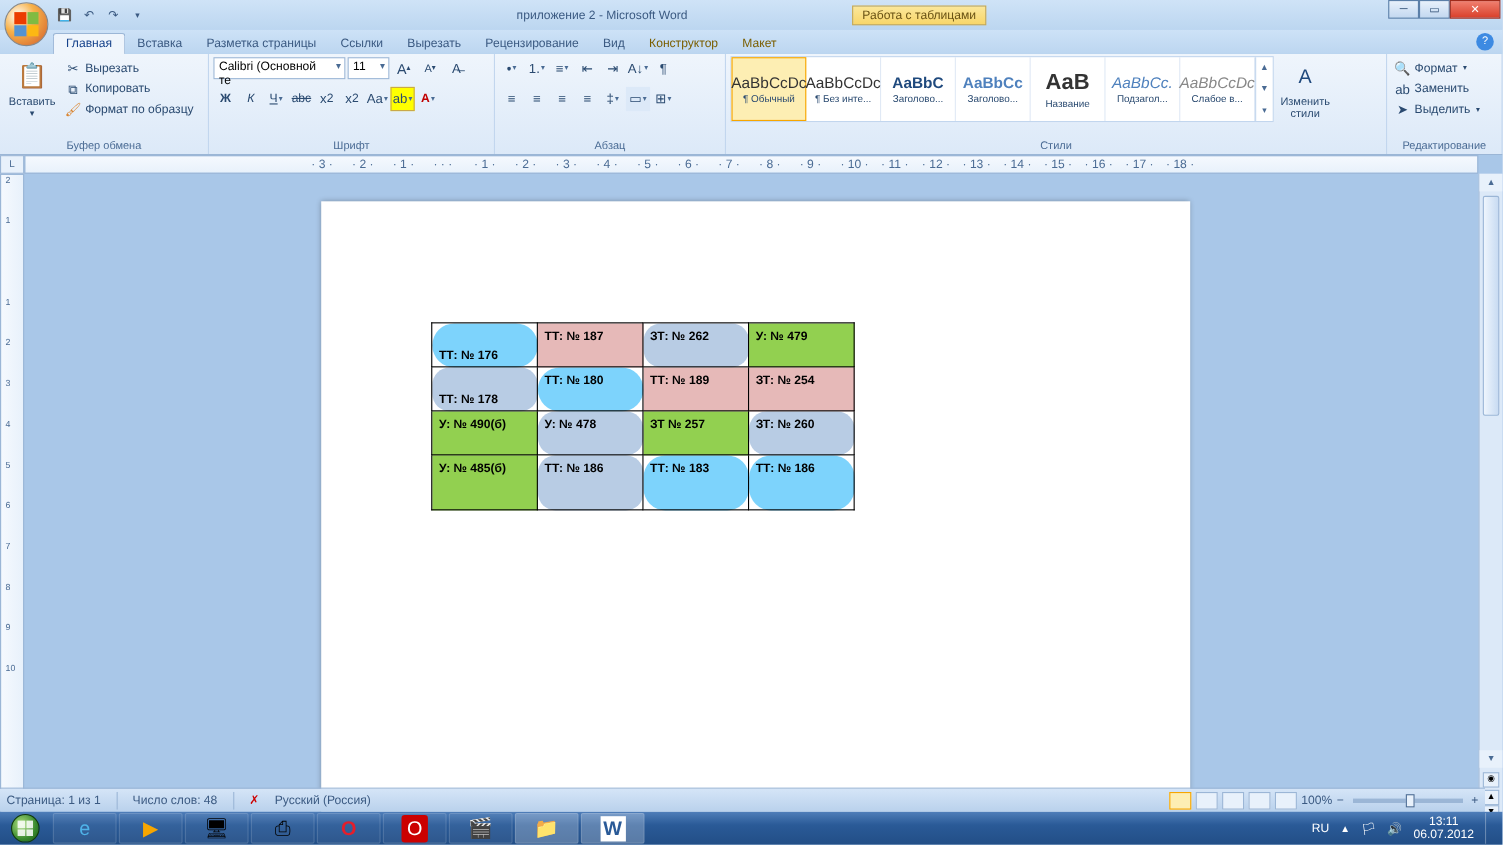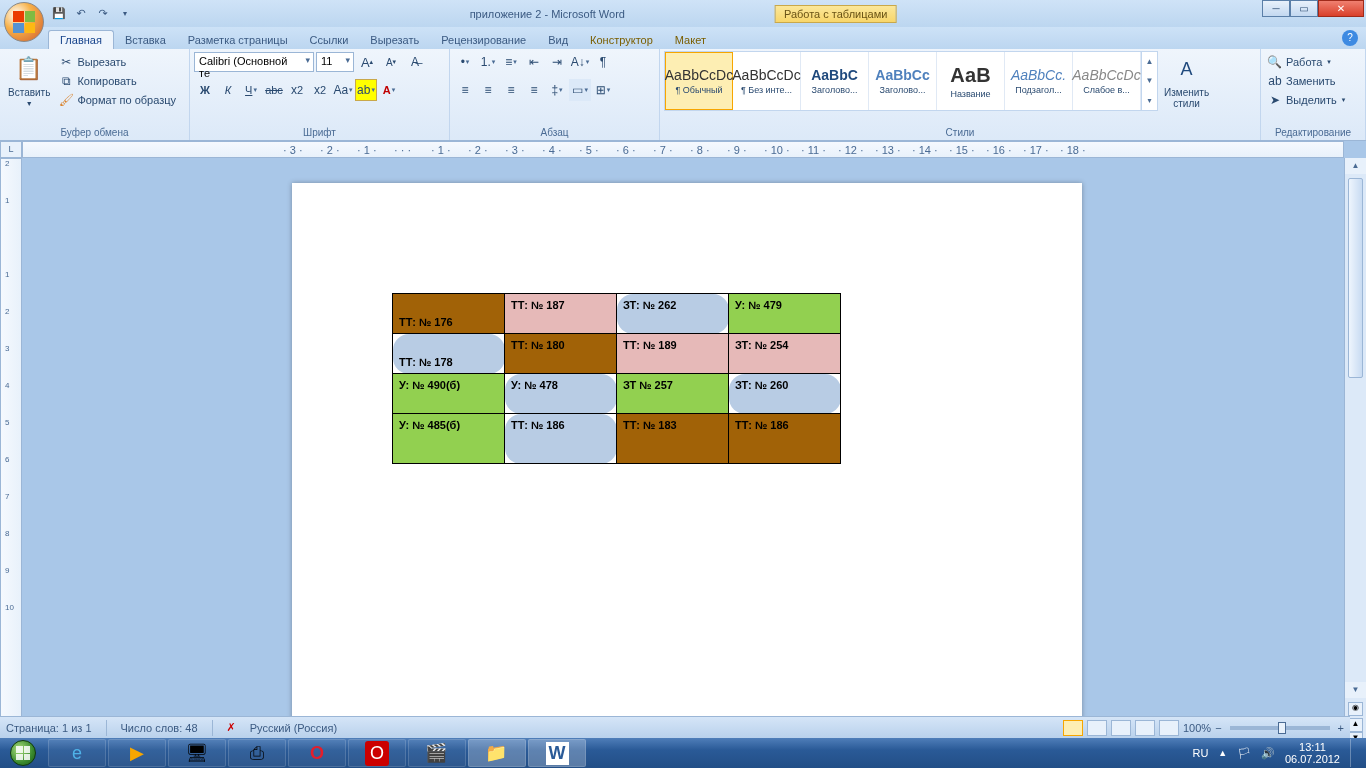--- a/index.html
+++ b/index.html
@@ -67,22 +67,22 @@
 .v-ruler{position:absolute;left:0;top:17px;bottom:0;width:22px;background:linear-gradient(90deg,#f5f9fe,#e8f1fb);border:1px solid #9bb6d6;}
 .v-ruler .vseg{height:37px;font-size:8px;color:#4a6b94;padding-left:4px;}
 .doc-scroll{position:absolute;left:22px;top:17px;right:22px;bottom:0;overflow:hidden;}
 .v-scroll{position:absolute;right:0;top:17px;width:22px;bottom:0;background:#dce9f8;border-left:1px solid #9bb6d6;}
 .v-scroll .thumb{position:absolute;top:20px;left:3px;right:3px;height:200px;background:linear-gradient(90deg,#eef5fd,#c8dbf2);border:1px solid #9bb6d6;border-radius:2px;cursor:pointer;}
 .v-scroll .arr{position:absolute;left:0;right:0;height:16px;background:#e8f1fb;text-align:center;font-size:8px;color:#4a6b94;cursor:pointer;line-height:16px;}
 .v-scroll .pg{position:absolute;left:3px;right:3px;height:14px;border:1px solid #9bb6d6;background:#e8f1fb;font-size:8px;text-align:center;cursor:pointer;}
 
 .page{position:absolute;left:270px;top:25px;width:790px;height:1000px;background:#fff;box-shadow:0 0 5px rgba(0,0,0,0.3);}
 .doc-table{position:absolute;left:100px;top:110px;border-collapse:collapse;}
-.doc-table td{border:1px solid #000;padding:3px 0 18px 6px;font-family:"Times New Roman",serif;font-size:13px;font-weight:bold;vertical-align:top;width:112px;height:40px;}
-.c-yellow{background:#a16207;}
+.doc-table td{border:1px solid #000;padding:3px 0 18px 6px;font-family:"Times New Roman",serif;font-size:13px;font-weight:bold;vertical-align:top;width:96px;height:40px;}
+.c-yellow{background:#7dd3fc;border-radius:20px;}
 .c-blue{background:#b8cce4;border-radius:16px;}
 .c-green{background:#92d050;}
 .c-pink{background:#e6b9b8;}
 
 
 .statusbar{position:absolute;bottom:30px;left:0;right:16px;height:22px;background:linear-gradient(#d5e5f7,#b9d1ec);border-top:1px solid #9bb6d6;display:flex;align-items:center;padding:0 6px;color:#3b5a82;font-size:10px;gap:14px;}
 .statusbar .sep{height:16px;width:1px;background:#9bb6d6;}
 .statusbar .right{margin-left:auto;display:flex;align-items:center;gap:4px;}
 .view-btn{width:20px;height:16px;border:1px solid #9bb6d6;background:#e8f1fb;cursor:pointer;}
 .view-btn.active{background:#fdeeb3;border-color:#f7a600;}
@@ -271,21 +271,21 @@
       </div>
     </div>
     <div class="group-label">Стили</div>
   </div>
 
   <div class="group" style="width:105px;">
     <div class="group-body">
         <div class="vstack" style="margin-top:2px;">
       <div class="lbl">
             <span class="ico">🔍</span>
-            <span>Работа</span>
+            <span>Формат</span>
             <span style="font-size:7px;margin-left:2px;">▾</span>
           </div>
       <div class="lbl">
             <span class="ico">ab</span>
             <span>Заменить</span>
           </div>
       <div class="lbl">
             <span class="ico">➤</span>
             <span>Выделить</span>
             <span style="font-size:7px;margin-left:2px;">▾</span>

